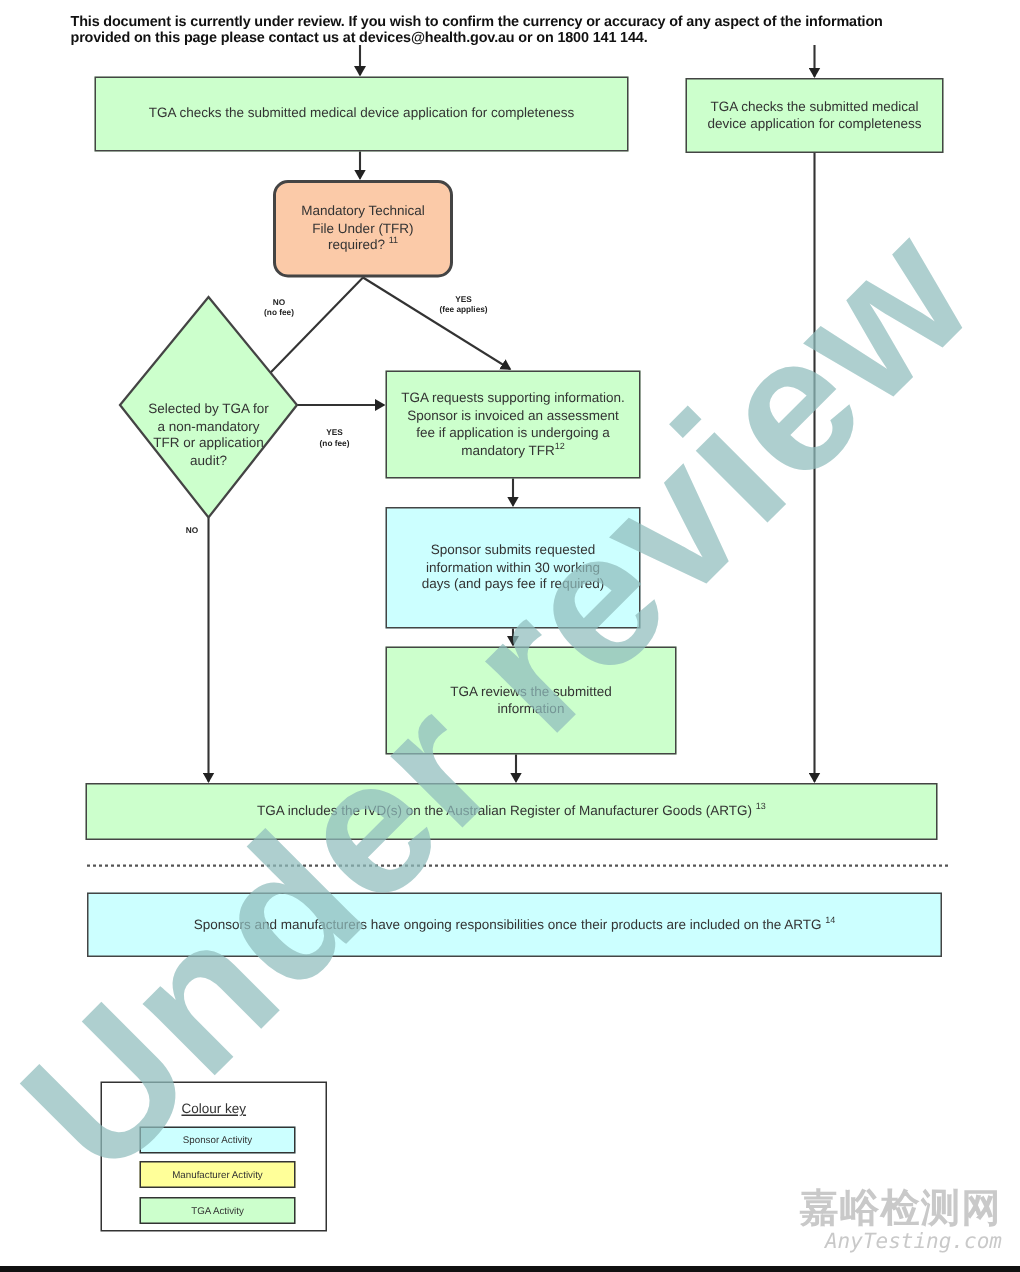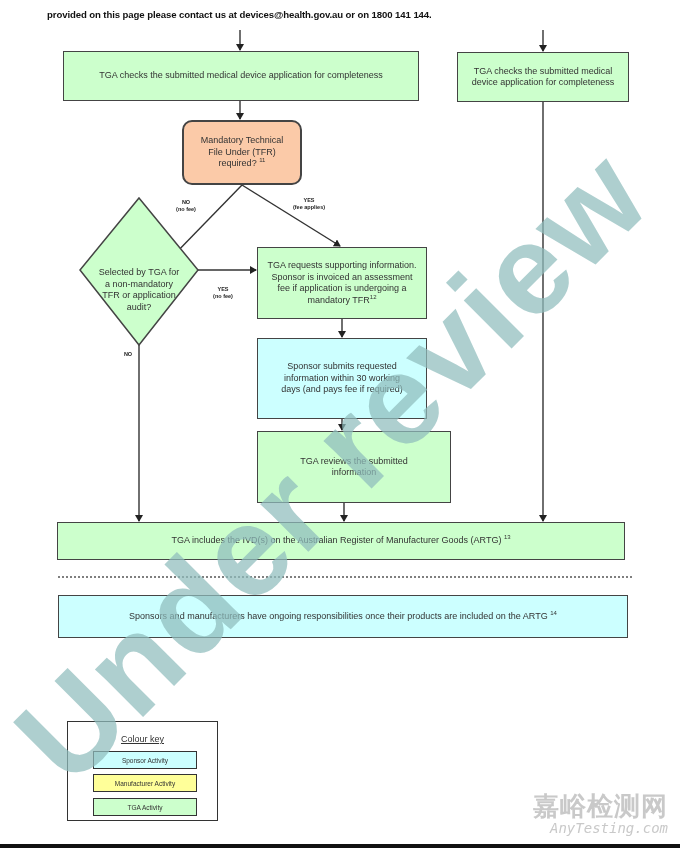--- a/index.html
+++ b/index.html
@@ -19,20 +19,21 @@
   .watermark { position:absolute; left:0; top:0; pointer-events:none; }
   .brand { position:absolute; right:12px; top:792px; text-align:right; color:#c9c9c9; }
   .brand-cn { font-size:26px; font-family:"DejaVu Sans", sans-serif; font-weight:bold; letter-spacing:1px; line-height:28px; }
   .brand-en { font-size:14px; font-style:italic; font-family:"DejaVu Sans Mono", monospace; line-height:16px;text-align:right; }
   .bottom-rule { position:absolute; left:0; top:844px; width:680px; height:4px; background:#111; }
 </style>
 </head>
 <body>
 
 <div class="notice">
+  <div>This document is currently under review. If you wish to confirm the currency or accuracy of any aspect of the information</div>
   <div>provided on this page please contact us at devices@health.gov.au or on 1800 141 144.</div>
 </div>
 
 <svg class="lines" width="680" height="848">
   <defs>
     <marker id="arr" markerWidth="8" markerHeight="8" refX="6" refY="4" orient="auto" markerUnits="userSpaceOnUse">
       <path d="M0,0 L7,4 L0,8 z" fill="#222"></path>
     </marker>
   </defs>
   <g stroke="#333" stroke-width="1.4" fill="none">

